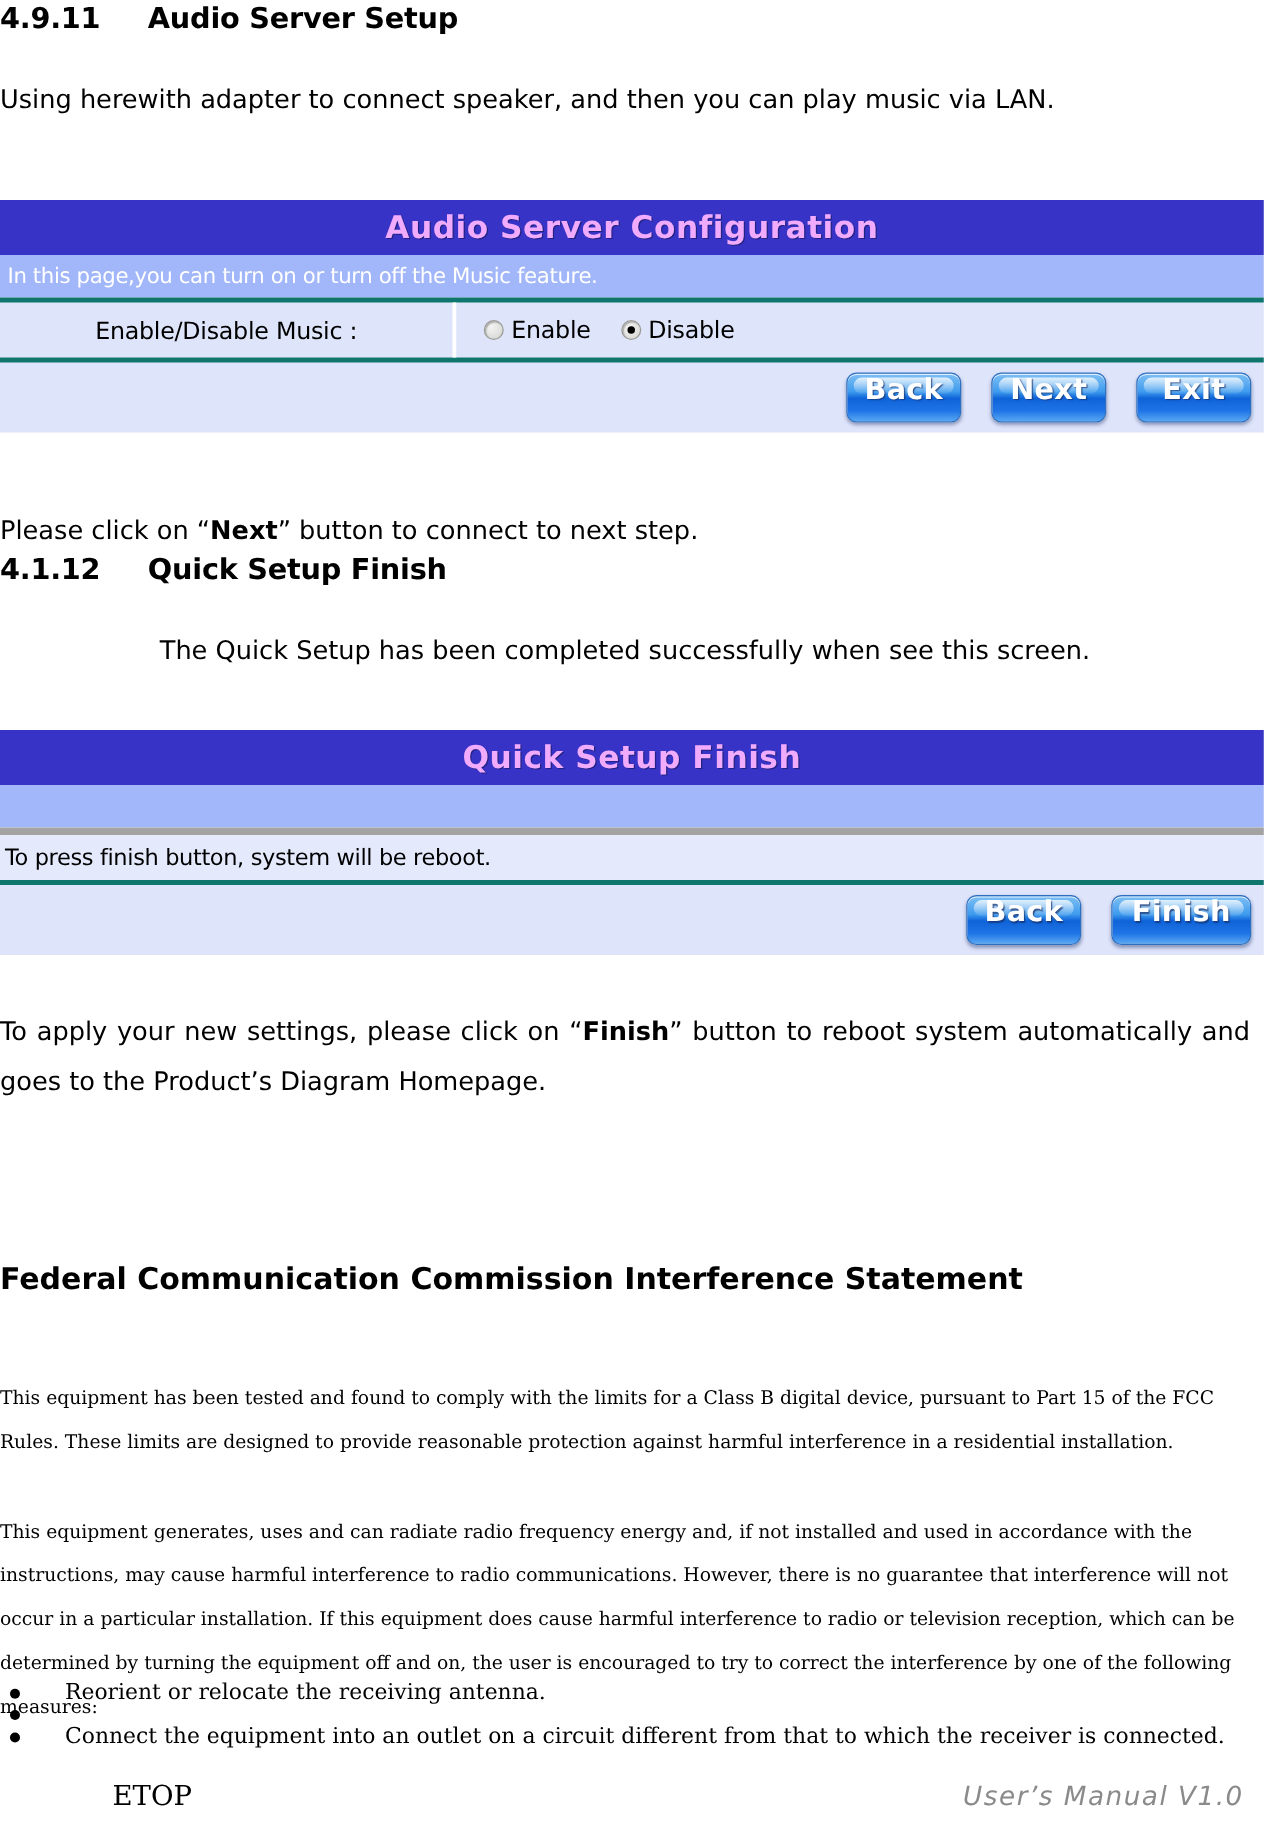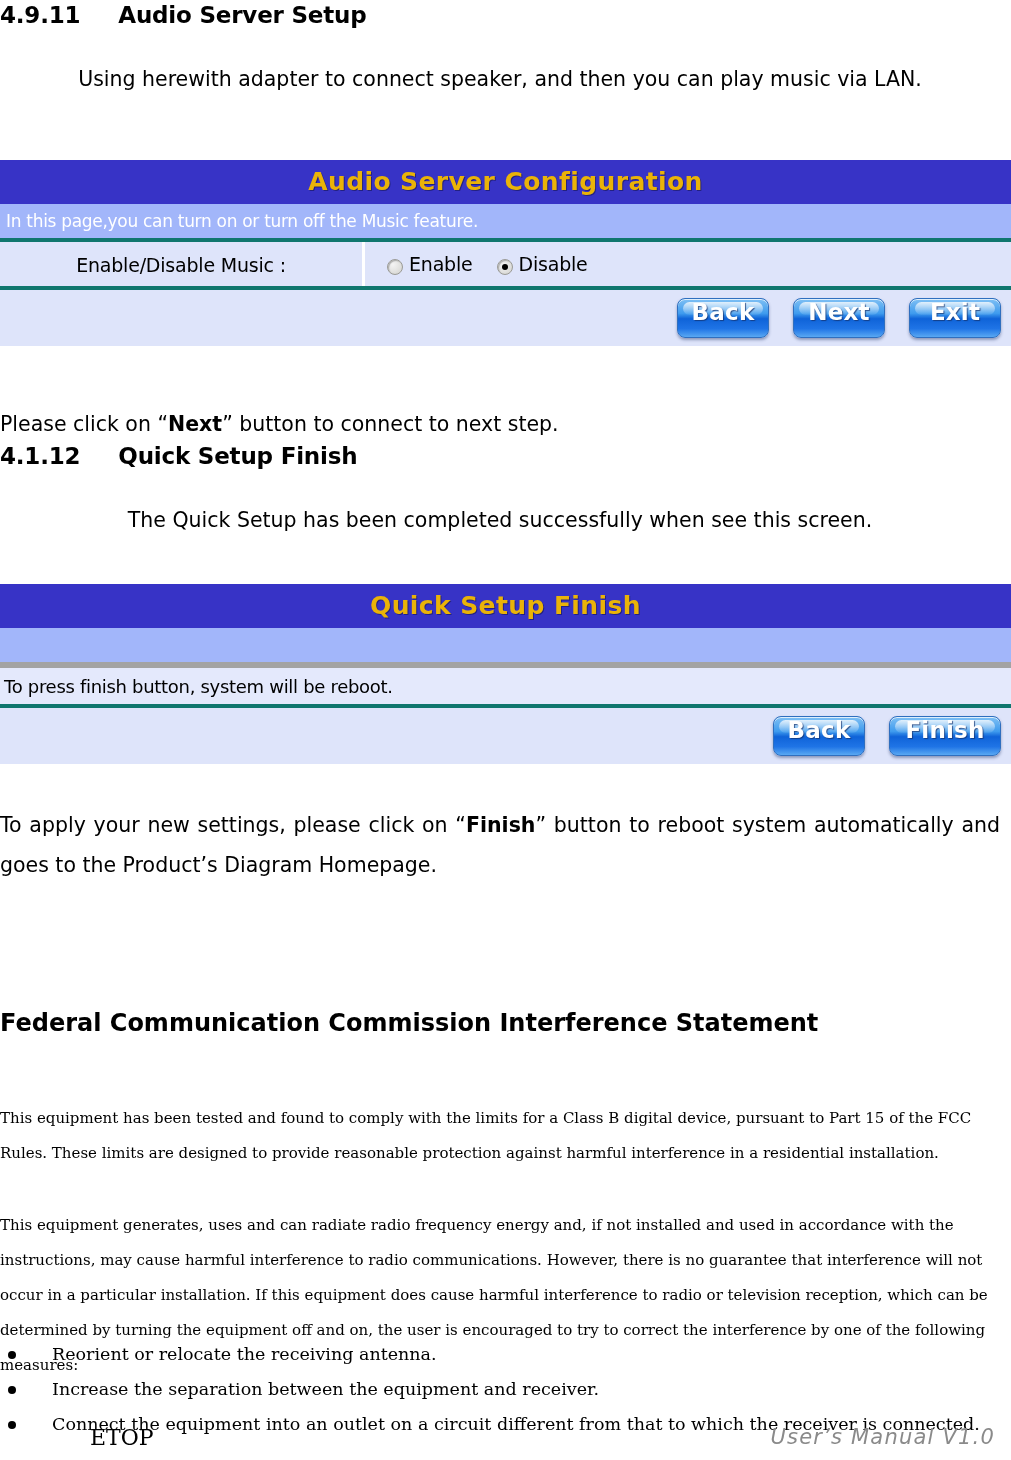--- a/index.html
+++ b/index.html
@@ -54,21 +54,21 @@
   
   .panel {
     position: absolute;
     left: 0;
     width: 1011px;
     background: #ffffff;
     box-sizing: border-box;
   }
   .panel-title {
     background: #3733c6;
-    color: #eab308;
+    color: #f0abfc;
     text-align: center;
     font-family: "DejaVu Sans", sans-serif;
     font-weight: bold;
     font-size: 25px;
     letter-spacing: 0.4px;
     text-shadow: 1px 1px 0 rgba(0,0,0,0.35);
     height: 44px;
     line-height: 44px;
   }
   .panel-subtitle {
@@ -110,21 +110,21 @@
     padding-left: 22px;
     font-family: "DejaVu Sans", sans-serif;
     font-size: 19px;
     display: flex;
     align-items: center;
     gap: 7px;
     letter-spacing: -0.2px;
   }
   .radio-group {
     display: inline-flex;
-    align-items: flex-end;
+    align-items: center;
     gap: 6px;
     margin-right: 17px;
   }
   .radio {
     width: 14px;
     height: 14px;
     border-radius: 50%;
     background: radial-gradient(circle at 35% 32%, #f4f4f4 0%, #e2e2e0 55%, #cfcfcb 100%);
     border: 1px solid #9b9b96;
     box-shadow: inset 1px 1px 1px rgba(120,120,120,0.55);
@@ -270,21 +270,21 @@
 </style>
 </head>
 <body>
 
 <div class="page">
 
   <div class="sec-heading" style="left:0px; top:2px;">
     <span class="num">4.9.11</span><span class="ttl">Audio Server Setup</span>
   </div>
 
-  <div class="body-line" style="left:0px; top:62px; width:1000px;text-align:center;">Using herewith adapter to connect speaker, and then you can play music via LAN.</div>
+  <div class="body-line" style="left:0px; top:62px; width:1000px;">Using herewith adapter to connect speaker, and then you can play music via LAN.</div>
 
   <div class="panel" style="top:160px;">
     <div class="panel-title">Audio Server Configuration</div>
     <div class="panel-subtitle">In this page,you can turn on or turn off the Music feature.</div>
     <div class="panel-row tall">
       <div class="cell-label">Enable/Disable Music :</div>
       <div class="cell-value">
         <label class="radio-group">
           <span class="radio"></span>
           <span class="radio-label">Enable</span>
@@ -339,21 +339,21 @@
   </div>
 
   <div class="fcc-heading" style="left:0px; top:1009px;">Federal Communication Commission Interference Statement</div>
 
   <div class="fcc-para" style="left:0px; top:1101px; width:985px;">This equipment has been tested and found to comply with the limits for a Class B digital device, pursuant to Part 15 of the FCC Rules. These limits are designed to provide reasonable protection against harmful interference in a residential installation.</div>
 
   <div class="fcc-para" style="left:0px; top:1208px; width:1005px;">This equipment generates, uses and can radiate radio frequency energy and, if not installed and used in accordance with the instructions, may cause harmful interference to radio communications. However, there is no guarantee that interference will not occur in a particular installation. If this equipment does cause harmful interference to radio or television reception, which can be determined by turning the equipment off and on, the user is encouraged to try to correct the interference by one of the following measures:</div>
 
   <ul class="fcc-list" style="left:0px; top:1337px; width:1005px;">
     <li><span class="bullet"></span><span>Reorient or relocate the receiving antenna.</span></li>
-    <li><span class="bullet"></span><span>Increase the separation between the equipment and receiver.</span></li>
+    <li><span class="bullet"></span></li>
     <li><span class="bullet"></span><span>Connect the equipment into an outlet on a circuit different from that to which the receiver is connected.</span></li>
   </ul>
 
   <div class="footer">
     <div class="footer-left">ETOP</div>
     <div class="footer-right">User’s Manual V1.0</div>
   </div>
 
 </div>
 

